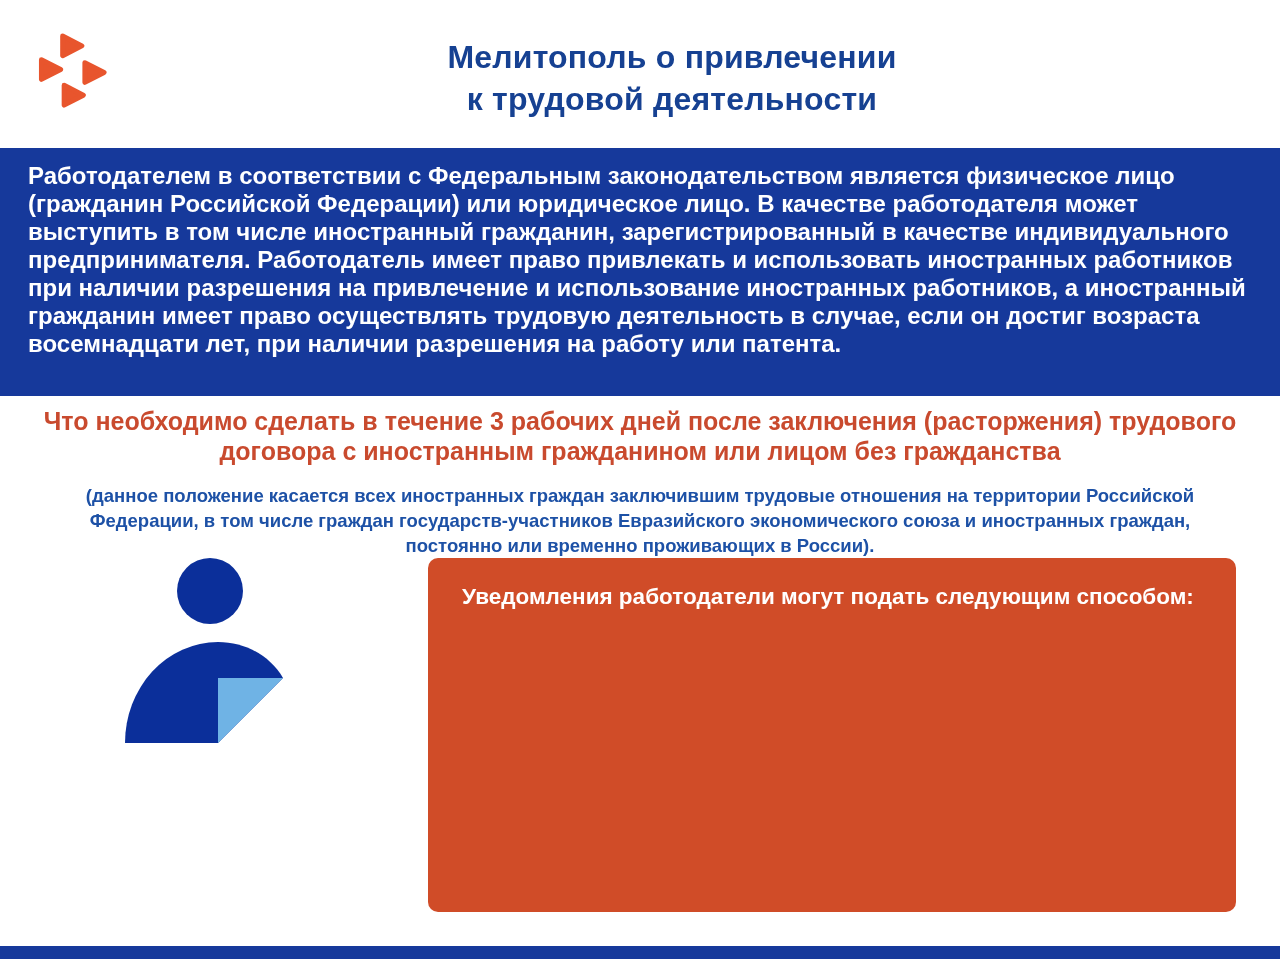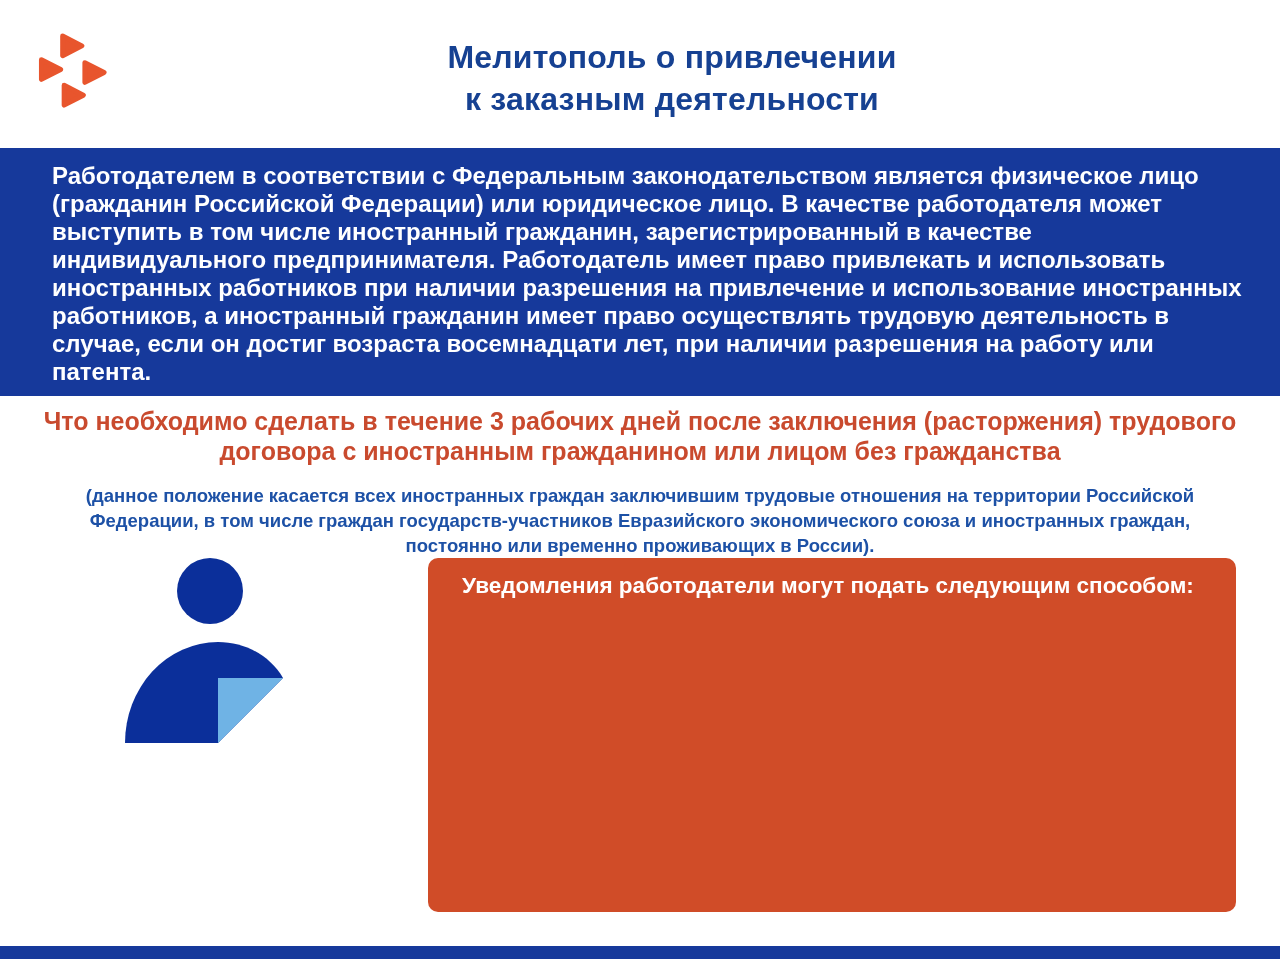--- a/index.html
+++ b/index.html
@@ -46,21 +46,21 @@
   
   .banner{
     position:absolute;
     left:0; top:148px;
     width:1280px; height:248px;
     background:var(--banner_blue);
     color:var(--text_white);
     font-weight:bold;
     font-size:24px;
     line-height:28px;
-    padding:14px 34px 0 52px;
+    padding:14px 34px 0 28px;
   }
   
   .section-heading{
     position:absolute;
     left:40px; top:406px;
     width:1200px;
     text-align:center;
     color:var(--heading_red);
     font-weight:bold;
     font-size:25px;
@@ -98,21 +98,21 @@
   .methods-box{
     position:absolute;
     left:428px; top:558px;
     width:808px; height:354px;
     background:var(--box_orange);
     border-radius:10px;
     color:var(--text_white);
     font-weight:bold;
     font-size:22.5px;
     line-height:30px;
-    padding:13px 32px 0 34px;
+    padding:24px 32px 0 34px;
     overflow:hidden;
   }
   .methods-box p{margin:0 0 24px 0; white-space:pre-wrap;}
   
   .footer-strip{
     position:absolute;
     left:0; bottom:0;
     width:1280px; height:13px;
     background:var(--banner_blue);
   }
@@ -126,21 +126,21 @@
     <g fill="var(--logo_orange)" stroke="var(--logo_orange)" stroke-width="5" stroke-linejoin="round">
       <path d="M24.5 3 L44 13 L24.5 23 Z"></path>
       <path d="M3 27 L22.5 37 L3 47 Z"></path>
       <path d="M47 30 L66.5 40 L47 50 Z"></path>
       <path d="M26 53 L45.5 63 L26 73 Z"></path>
     </g>
   </svg>
 
   <div class="page-title">
     <div>Мелитополь о привлечении</div>
-    <div>к заказным деятельности</div>
+    <div>к трудовой деятельности</div>
   </div>
 
   <div class="banner">
     <div>Работодателем в соответствии с Федеральным законодательством является физическое лицо (гражданин Российской Федерации) или юридическое лицо. В качестве работодателя может выступить в том числе иностранный гражданин, зарегистрированный в качестве индивидуального предпринимателя. Работодатель имеет право привлекать и использовать иностранных работников при наличии разрешения на привлечение и использование иностранных работников, а иностранный гражданин имеет право осуществлять трудовую деятельность в случае, если он достиг возраста восемнадцати лет, при наличии разрешения на работу или патента.</div>
   </div>
 
   <div class="section-heading">Что необходимо сделать в течение 3 рабочих дней после заключения (расторжения) трудового договора с иностранным гражданином или лицом без гражданства</div>
 
   <div class="section-note">(данное положение касается всех иностранных граждан заключившим трудовые отношения на территории Российской Федерации, в том числе граждан государств-участников Евразийского экономического союза и иностранных граждан, постоянно или временно проживающих в России).</div>
 

